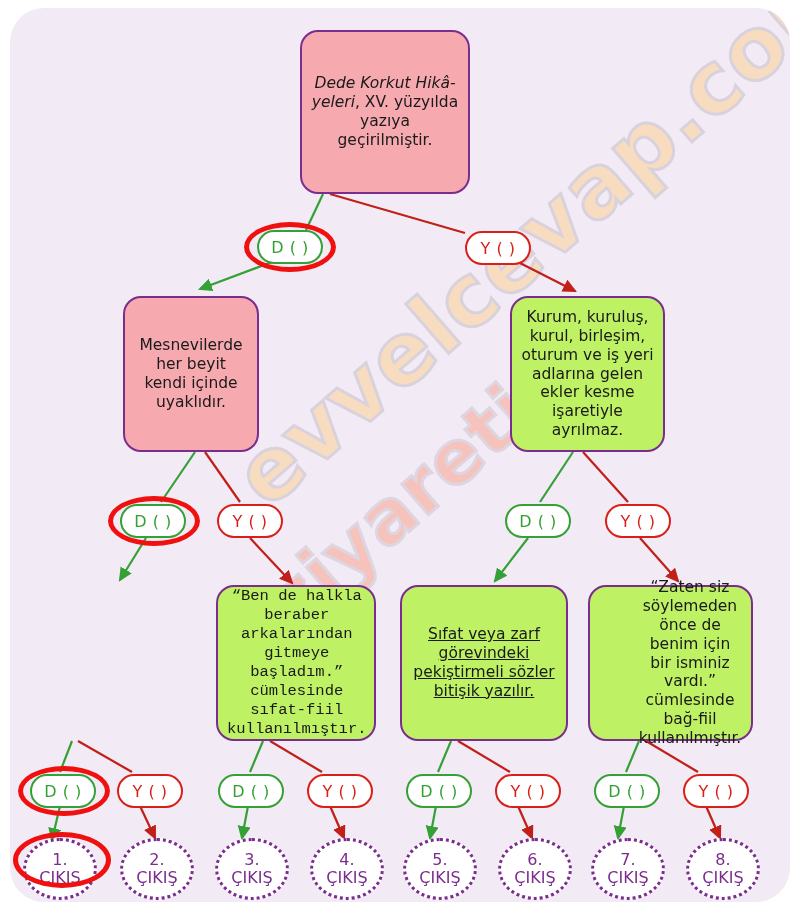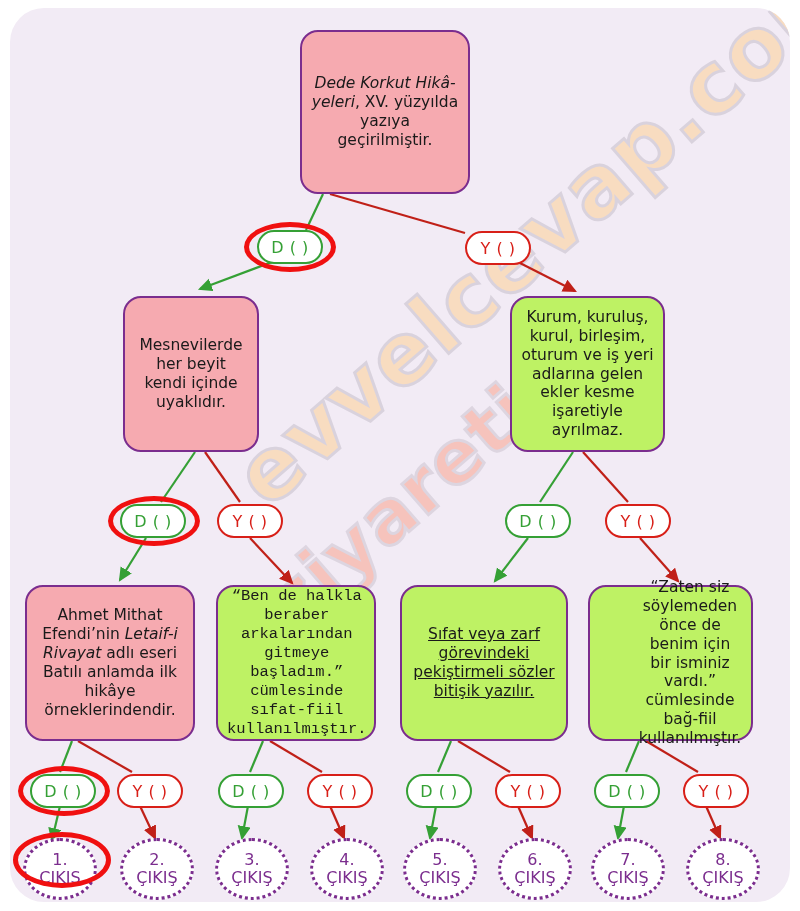--- a/index.html
+++ b/index.html
@@ -207,25 +207,20 @@
     </div>
 
     <div class="node pink" style="left:105px; top:288px; width:136px; height:156px;margin-left:8px;">
       <span class="txt">Mesnevilerde her beyit kendi içinde uyaklıdır.</span>
     </div>
 
     <div class="node white" style="left:500px; top:288px; width:155px; height:156px;">
       <span class="txt">Kurum, kuruluş, kurul, birleşim, oturum ve iş yeri adlarına gelen ekler kesme işaretiyle ayrılmaz.</span>
     </div>
 
-    <div class="node pink" style="left:15px; top:577px; width:170px; height:156px;">
-      <span class="txt">
-        <span>Ahmet Mithat Efendi’nin </span><span class="it">Letaif-i Rivayat</span><span> adlı eseri Batılı anlamda ilk hikâye örneklerindendir.</span>
-      </span>
-    </div>
 
     <div class="node white" style="left:206px; top:577px; width:160px; height:156px;font-family:Liberation Mono, monospace;">
       <span class="txt">“Ben de halkla beraber arkalarından gitmeye başladım.” cümlesinde sıfat-fiil kullanılmıştır.</span>
     </div>
 
     <div class="node white" style="left:390px; top:577px; width:168px; height:156px;text-decoration:underline;">
       <span class="txt">Sıfat veya zarf görevindeki pekiştirmeli sözler bitişik yazılır.</span>
     </div>
 
     <div class="node white" style="left:578px; top:577px; width:165px; height:156px;padding-left:48px;">

